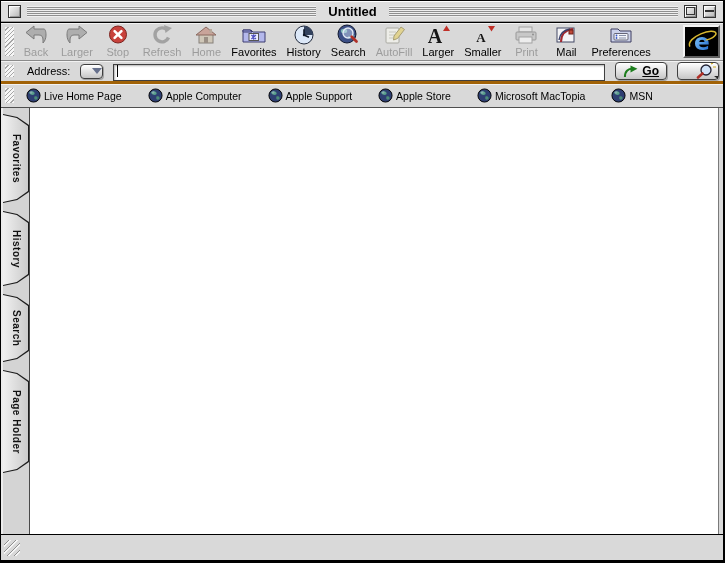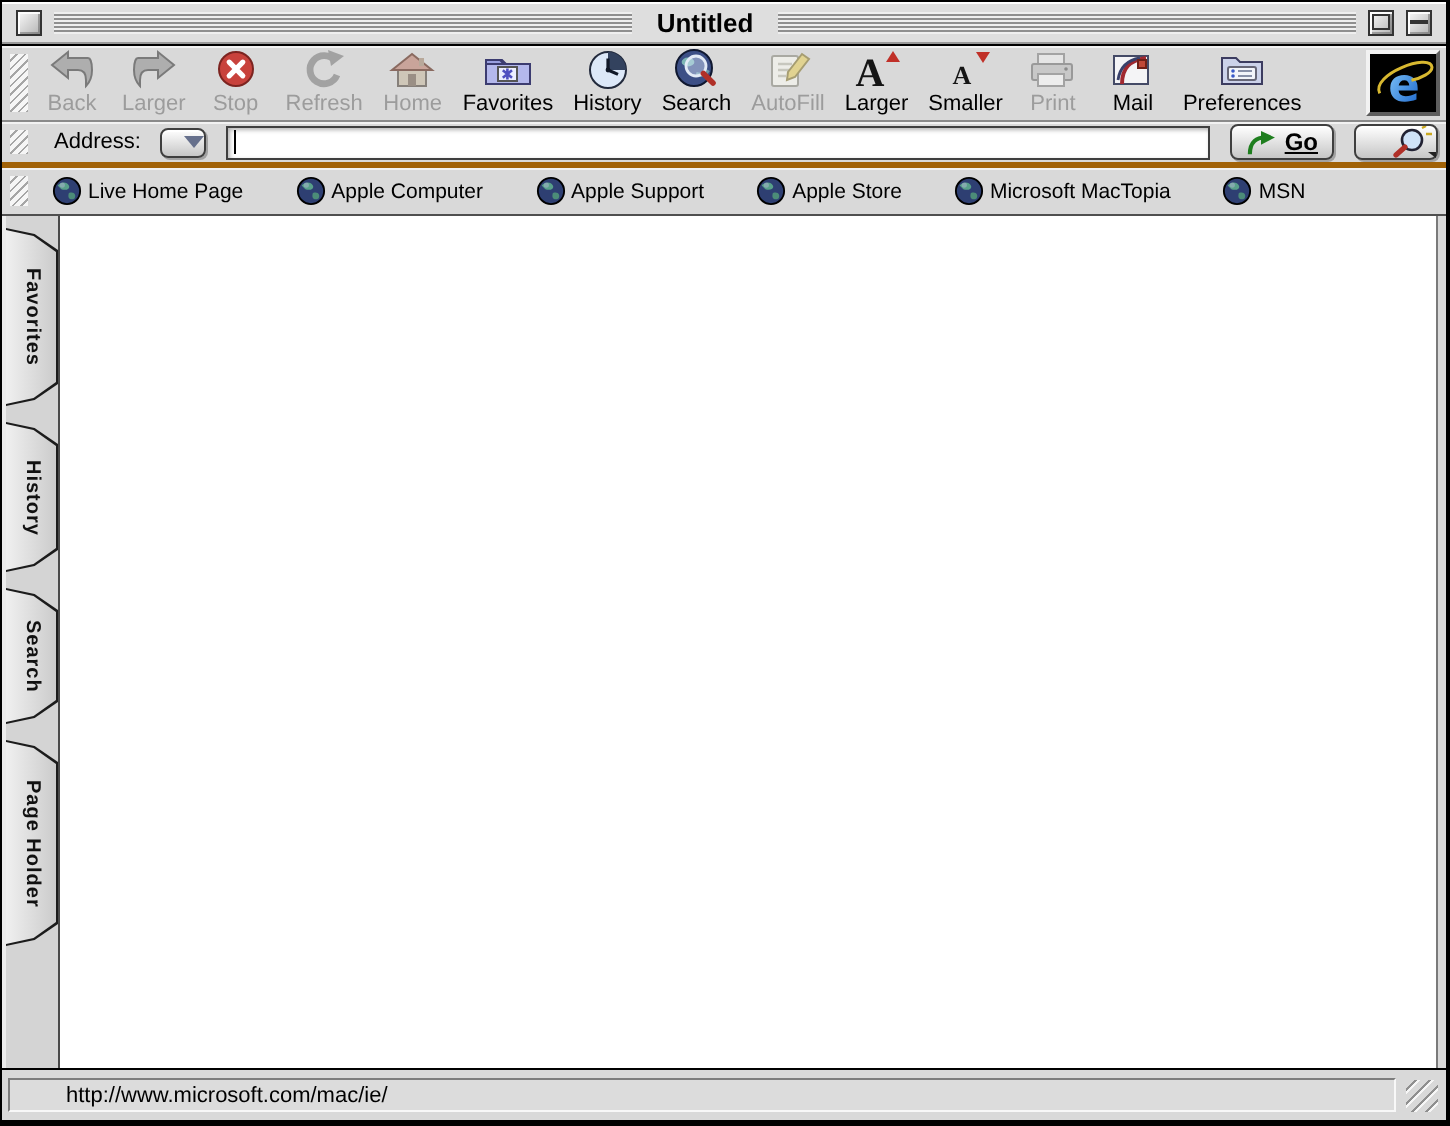--- a/index.html
+++ b/index.html
@@ -377,17 +377,16 @@
           <div class="stab-shape"></div>
           <div class="stab-fill"></div>
           <div class="stab-label">Page Holder</div>
         </div>
       </div>
     <div class="content"></div>
     <div class="rightframe"></div>
   </div>
 
   <div class="statusbar">
-    <div class="status-field">http://www.microsoft.com/mac/ie/</div>
     <div class="resize-grip"></div>
   </div>
 
 </div>
 
 </body></html>

